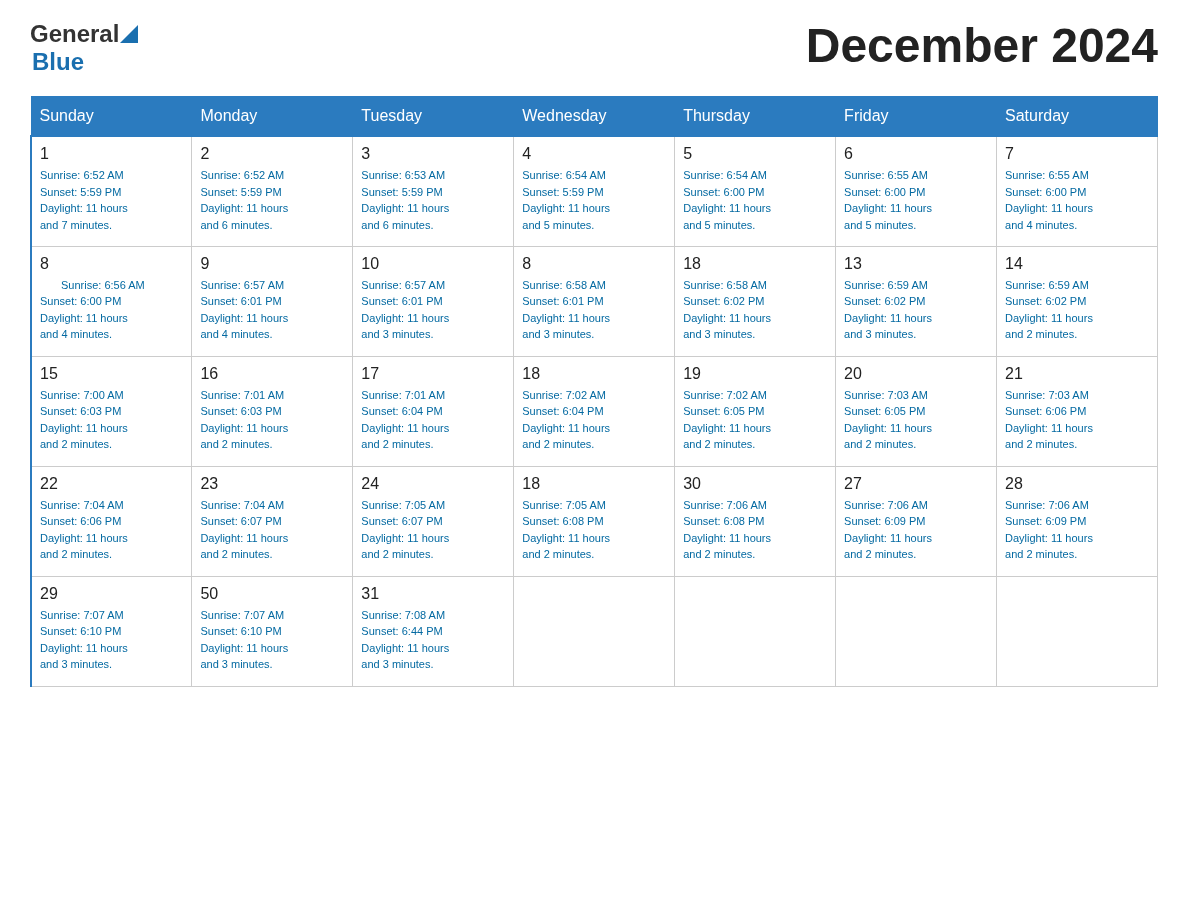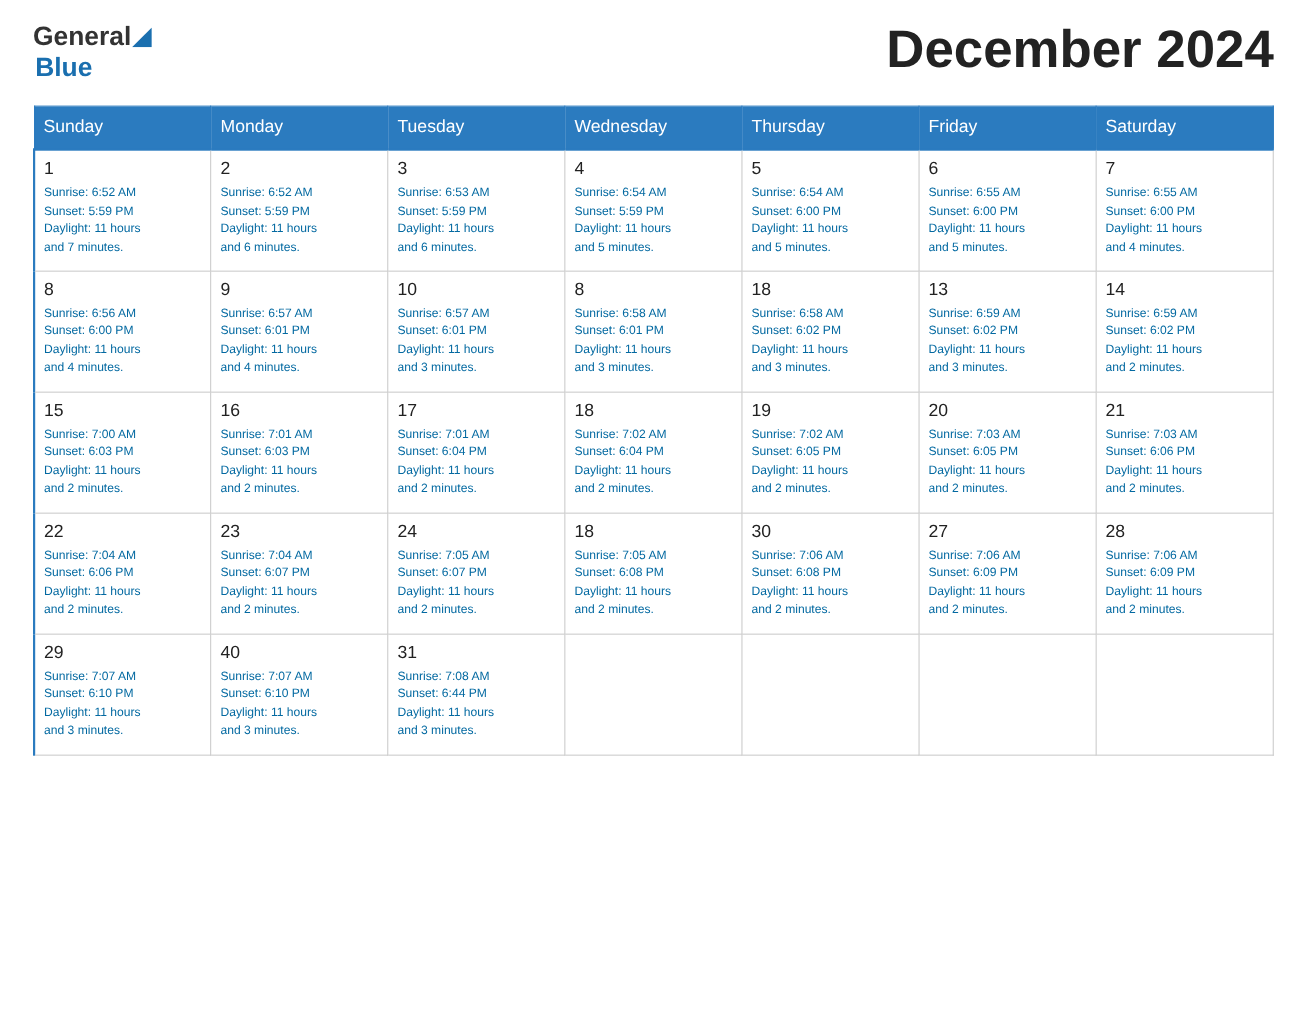--- a/index.html
+++ b/index.html
@@ -178,21 +178,21 @@
             <span style="display: block;">Sunset: 6:00 PM</span>
             <span style="display: block;">Daylight: 11 hours</span>
             <span style="display: block;">and 4 minutes.</span>
           </div>
         </td>
       </tr>
       <tr>
         <td>
           <span class="day-num">8</span>
           <div class="day-info">
-            <span style="display: block;">Sunrise: 6:56 AM</span>
+            <span style="display: block; margin-left: 21px;">Sunrise: 6:56 AM</span>
             <span style="display: block;">Sunset: 6:00 PM</span>
             <span style="display: block;">Daylight: 11 hours</span>
             <span style="display: block;">and 4 minutes.</span>
           </div>
         </td>
         <td>
           <span class="day-num">9</span>
           <div class="day-info">
             <span style="display: block;">Sunrise: 6:57 AM</span>
             <span style="display: block;">Sunset: 6:01 PM</span>
@@ -380,21 +380,21 @@
         <td>
           <span class="day-num">29</span>
           <div class="day-info">
             <span style="display: block;">Sunrise: 7:07 AM</span>
             <span style="display: block;">Sunset: 6:10 PM</span>
             <span style="display: block;">Daylight: 11 hours</span>
             <span style="display: block;">and 3 minutes.</span>
           </div>
         </td>
         <td>
-          <span class="day-num">40</span>
+          <span class="day-num">50</span>
           <div class="day-info">
             <span style="display: block;">Sunrise: 7:07 AM</span>
             <span style="display: block;">Sunset: 6:10 PM</span>
             <span style="display: block;">Daylight: 11 hours</span>
             <span style="display: block;">and 3 minutes.</span>
           </div>
         </td>
         <td>
           <span class="day-num">31</span>
           <div class="day-info">

